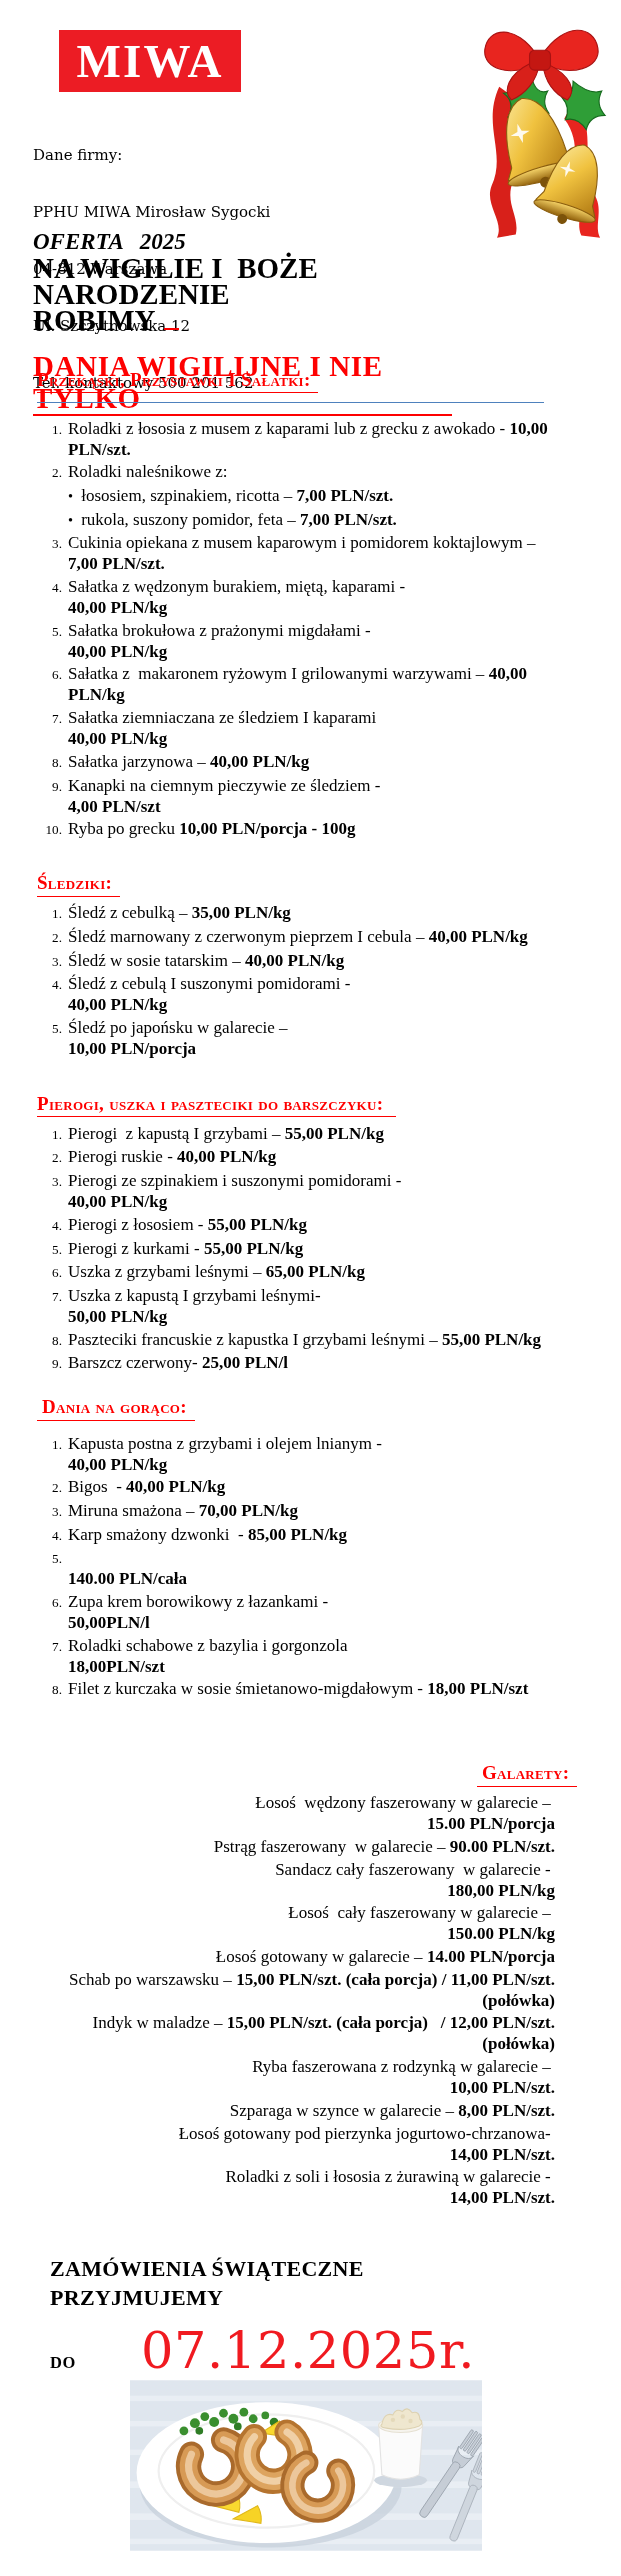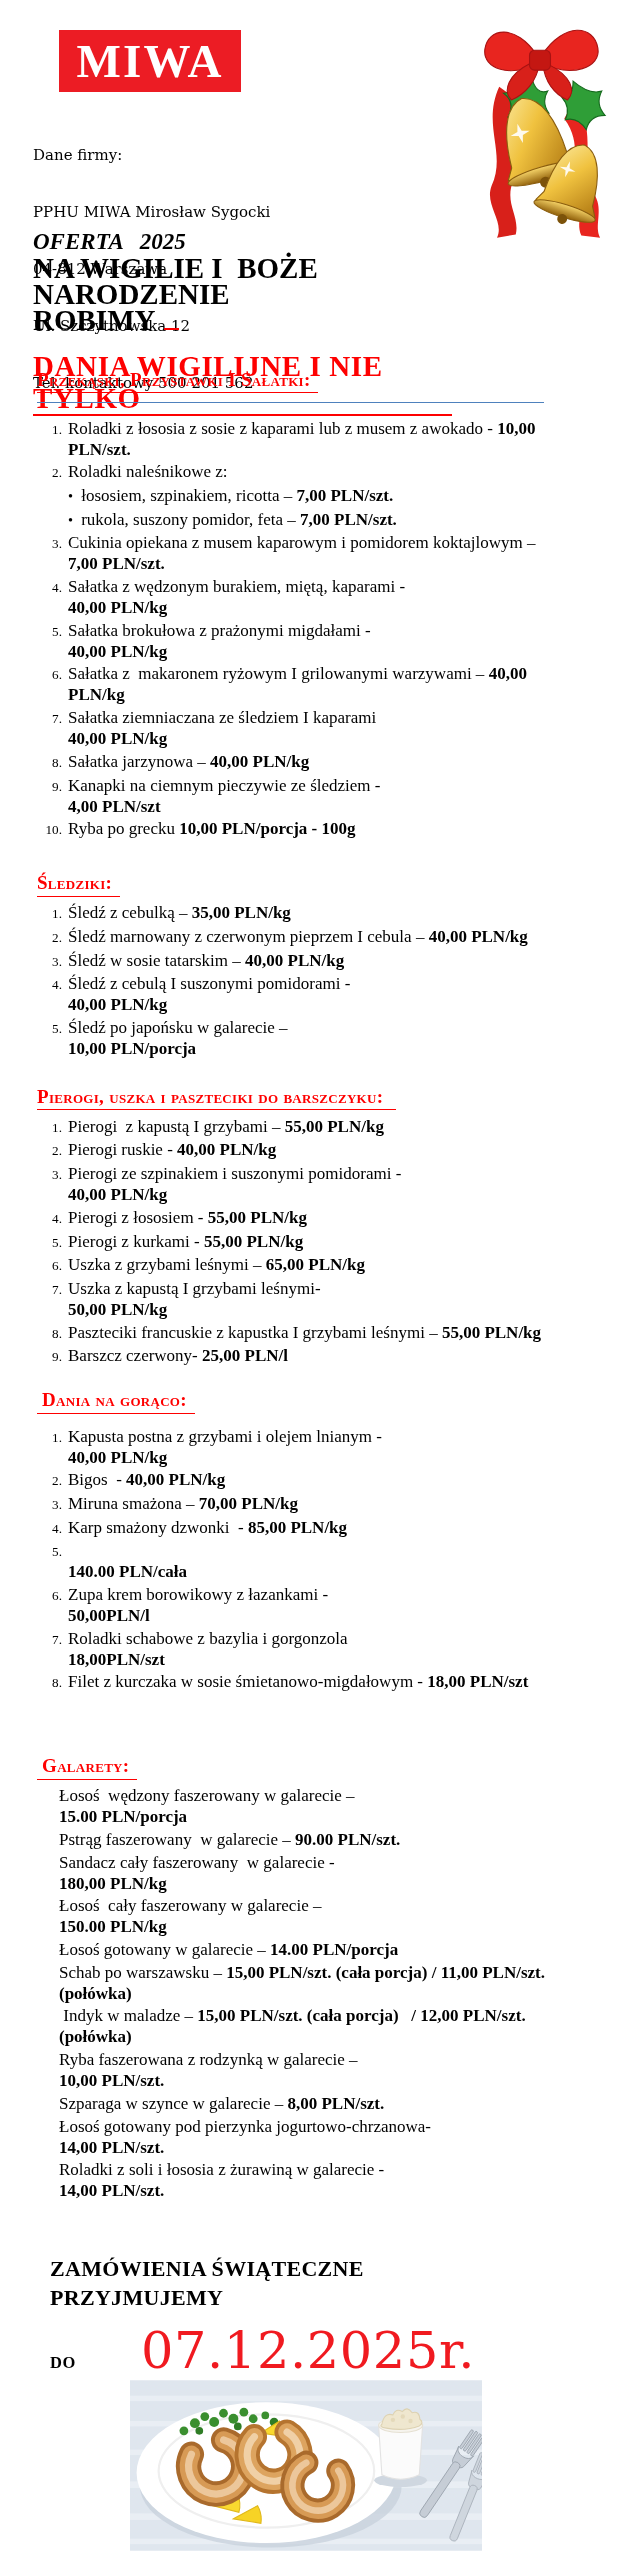--- a/index.html
+++ b/index.html
@@ -49,24 +49,24 @@
     color:#fe0000; font-weight:700; font-size:19px; line-height:1.2;
     font-variant:small-caps; letter-spacing:0.3px;
     border-bottom:1.7px solid #fe0000; padding-right:7.7px; padding-bottom:0.6px;
     white-space:pre-wrap;
   }
   .blue-rule{ width:507px; height:1.7px; background:#4e81bd; margin-top:8.3px; }
   .items{ margin-top:5.5px; }
   .sec-przekaski-przystawki-salatki{ margin-top:12px; }
   .sec-przekaski-przystawki-salatki .items{ margin-top:14.3px; }
   .sec-sledziki{ margin-top:32px; }
-  .sec-pierogi-uszka-paszteciki{ margin-top:27px; }
+  .sec-pierogi-uszka-paszteciki{ margin-top:34px; }
   .sec-dania-na-goraco{ margin-top:22px; }
   .sec-dania-na-goraco .items{ margin-top:12px; }
-  .sec-galarety{ margin-top:62px; }
+  .sec-galarety{ margin-top:62px;text-align:right; }
   .item{
     display:flex; align-items:baseline;
     font-size:17px; line-height:21px;
     margin:0 0 1.7px 0; white-space:pre-wrap;
   }
   .item .num{
     flex:0 0 25px; text-align:right; padding-right:6px;
     font-size:13.2px;
   }
   .item .body{ flex:1; max-width:490px; }
@@ -153,21 +153,21 @@
 
   <div class="title-block">
     <div class="oferta">OFERTA   2025</div>
     <div class="title-line">NA WIGILIE I  BOŻE   NARODZENIE</div>
     <div class="title-line"><span>ROBIMY</span><span class="red-underscore"></span></div>
     <div><span class="subtitle">DANIA WIGILIJNE I NIE TYLKO</span></div>
   </div>
 
   <div class="sections" id="sections-root">
       <section class="menu-section sec-przekaski-przystawki-salatki"><h2 class="sec-heading">Przekąski, Przystawki I Sałatki:</h2><div class="blue-rule"></div><div class="items">
-          <div class="item"><span class="num">1.</span><span class="body"><span>Roladki z łososia z sosie z kaparami lub z musem z awokado - </span><b class="price">10,00 PLN/szt.</b></span></div>
+          <div class="item"><span class="num">1.</span><span class="body"><span>Roladki z łososia z musem z kaparami lub z grecku z awokado - </span><b class="price">10,00 PLN/szt.</b></span></div>
           <div class="item"><span class="num">2.</span><span class="body"><span>Roladki naleśnikowe z:</span></span></div>
           <div class="item sub"><span class="bullet">•</span><span class="body"><span>łososiem, szpinakiem, ricotta – </span><b class="price">7,00 PLN/szt.</b></span></div>
           <div class="item sub"><span class="bullet">•</span><span class="body"><span>rukola, suszony pomidor, feta – </span><b class="price">7,00 PLN/szt.</b></span></div>
           <div class="item"><span class="num">3.</span><span class="body"><span>Cukinia opiekana z musem kaparowym i pomidorem koktajlowym – </span><b class="price">7,00 PLN/szt.</b></span></div>
           <div class="item"><span class="num">4.</span><span class="body"><span>Sałatka z wędzonym burakiem, miętą, kaparami - </span><br><b class="price">40,00 PLN/kg</b></span></div>
           <div class="item"><span class="num">5.</span><span class="body"><span>Sałatka brokułowa z prażonymi migdałami - </span><br><b class="price">40,00 PLN/kg</b></span></div>
           <div class="item"><span class="num">6.</span><span class="body"><span>Sałatka z  makaronem ryżowym I grilowanymi warzywami – </span><b class="price">40,00 PLN/kg</b></span></div>
           <div class="item"><span class="num">7.</span><span class="body"><span>Sałatka ziemniaczana ze śledziem I kaparami </span><br><b class="price">40,00 PLN/kg</b></span></div>
           <div class="item"><span class="num">8.</span><span class="body"><span>Sałatka jarzynowa – </span><b class="price">40,00 PLN/kg</b></span></div>
           <div class="item"><span class="num">9.</span><span class="body"><span>Kanapki na ciemnym pieczywie ze śledziem - </span><br><b class="price">4,00 PLN/szt</b></span></div>

